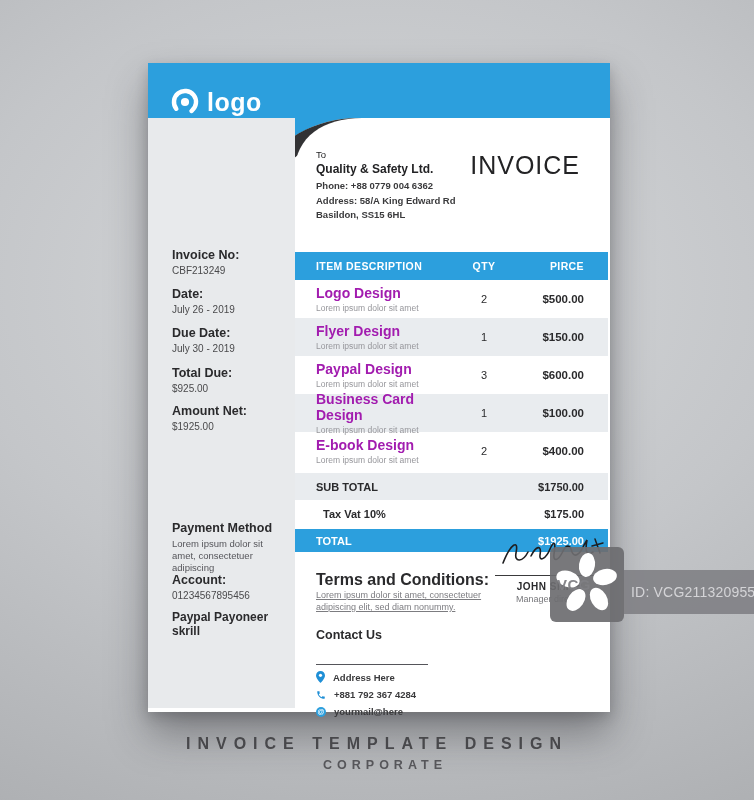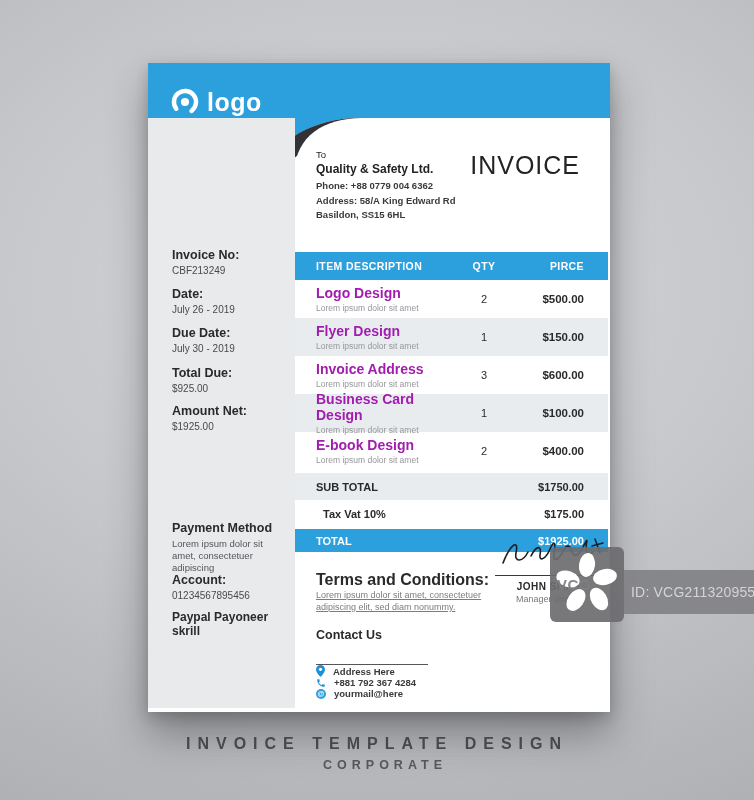--- a/index.html
+++ b/index.html
@@ -59,21 +59,21 @@
   .terms .t{font-size:16px;font-weight:700;color:#2a2a2c;}
   .terms .b{font-size:9px;color:#7c7c80;line-height:1.35;text-decoration:underline;}
   
   .sig{position:absolute;left:347px;top:468px;width:110px;text-align:center;}
   .sig .line{border-top:1.3px solid #3a3a3c;margin-top:-2px;}
   .sig .nm{font-size:10px;font-weight:700;color:#2a2a2c;margin-top:5px;letter-spacing:.5px;}
   .sig .role{font-size:9px;color:#77777b;margin-top:2px;}
   
   .contact{position:absolute;left:168px;top:565px;}
   .contact .t{font-size:12.5px;font-weight:700;color:#2a2a2c;padding-bottom:22px;border-bottom:1px solid #55555a;width:112px;}
-  .citem{display:flex;align-items:center;gap:8px;}
+  .citem{display:flex;align-items:center;gap:8px;margin-top:6px;}
   .citem .txt{font-size:9.5px;font-weight:600;color:#3a3a3c;}
   .mail-ic{width:10px;height:10px;border-radius:50%;background:var(--blue);color:#fff;
     font-size:7px;line-height:10px;text-align:center;font-weight:700;}
   
   .wm-tile{position:absolute;left:550px;top:547px;width:74px;height:75px;
     background:rgba(108,108,112,.92);border-radius:6px;}
   .wm-tile svg{position:absolute;left:2px;top:2px;}
   .wm-vcg{position:absolute;left:7px;top:29px;font-size:15px;font-weight:700;
     color:rgba(128,128,132,.95);letter-spacing:.5px;}
   .wm-bar{position:absolute;left:624px;top:570px;width:130px;height:44px;
@@ -166,21 +166,21 @@
       <div class="trow item alt">
         <div class="c1">
             <div class="nm">Flyer Design</div>
           <div class="ds">Lorem ipsum dolor sit amet</div>
           </div>
         <div class="c2">1</div>
         <div class="c3">$150.00</div>
       </div>
       <div class="trow item">
         <div class="c1">
-            <div class="nm">Invoice Address</div>
+            <div class="nm">Paypal Design</div>
           <div class="ds">Lorem ipsum dolor sit amet</div>
           </div>
         <div class="c2">3</div>
         <div class="c3">$600.00</div>
       </div>
       <div class="trow item alt">
         <div class="c1">
             <div class="nm">Business Card Design</div>
           <div class="ds">Lorem ipsum dolor sit amet</div>
           </div>

